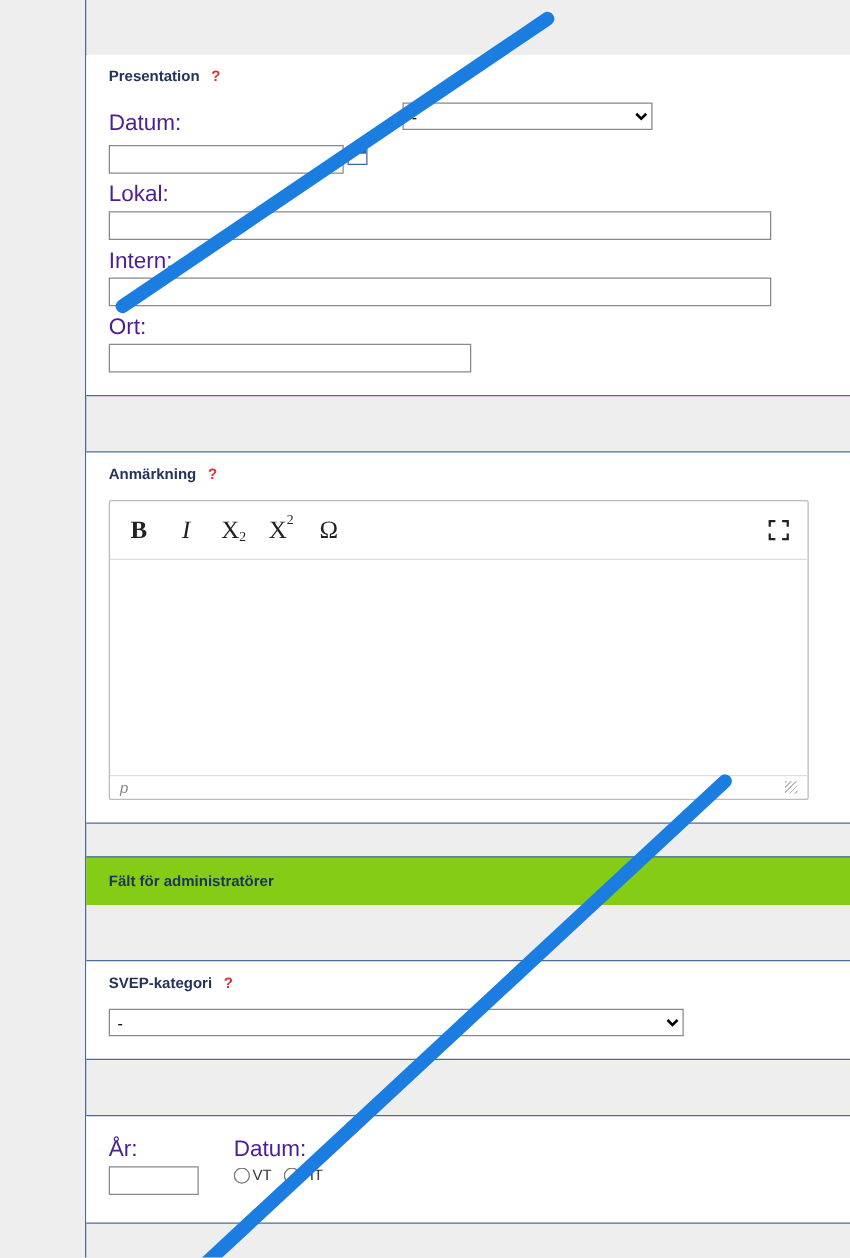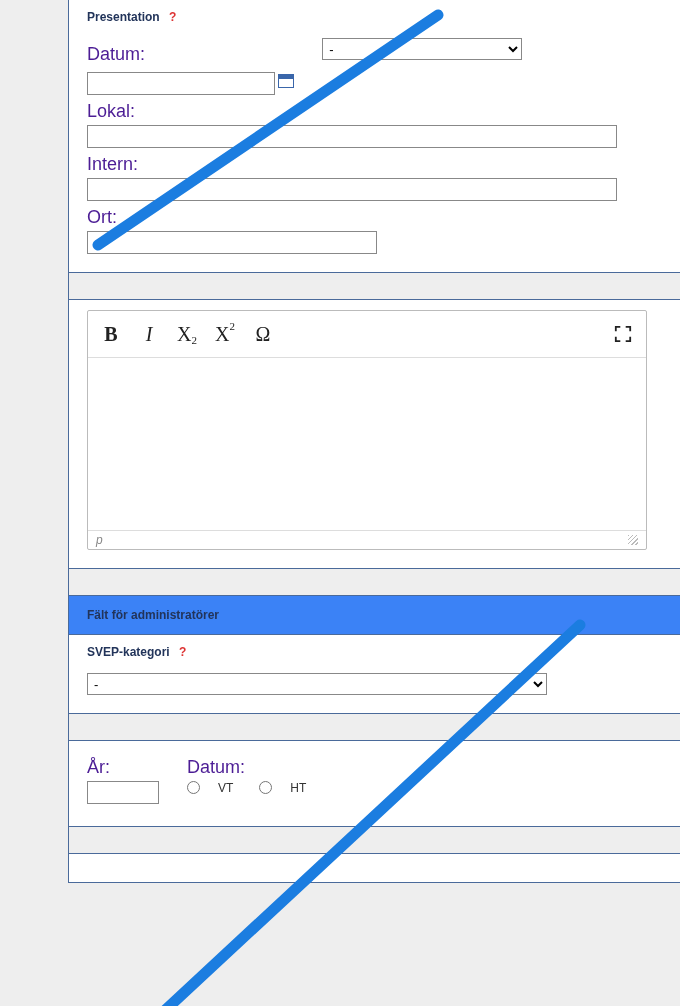--- a/index.html
+++ b/index.html
@@ -28,20 +28,21 @@
     top: 0;
     width: 612px;
     border-left: 1px solid #4a6a9a;
   }
   .section {
     background: #fff;
     border-top: 1px solid #4a6a9a;
     border-bottom: 1px solid #4a6a9a;
     padding: 10px 18px 18px 18px;
     margin-bottom: 26px;
+    margin-top: 44px;
   }
   .section.first { border-top: none; }
   .section-title {
     font-weight: bold;
     color: #22345a;
     margin: 0 0 14px 0;
   }
   .help {
     color: #d33;
     font-weight: bold;
@@ -122,36 +123,36 @@
     display: flex;
     justify-content: space-between;
     align-items: center;
   }
   .resize {
     width: 10px; height: 10px;
     background: repeating-linear-gradient(135deg, #bbb 0 1px, transparent 1px 3px);
   }
 
   .admin-header {
-    background: #3b82f6;
+    background: #84cc16;
     border-top: 1px solid #4a6a9a;
     border-bottom: none;
     padding: 12px 18px 12px 18px;
     font-weight: bold;
     color: #22345a;
   }
   .textarea-small {
     width: 514px;
     height: 40px;
     resize: both;
   }
   .radio-row {
     display: flex;
-    align-items: flex-start;
-    gap: 18px;
+    align-items: flex-end;
+    gap: 2px;
   }
   .radio-row label { font-size: 12px; }
   input[type=radio] { margin: 0; }
 
   svg.stroke {
     position: absolute;
     pointer-events: none;
   }
   .stroke1 { left: 68px; top: -5px; width: 400px; height: 280px; }
   .stroke2 { left: 150px; top: 615px; width: 460px; height: 420px; }
@@ -186,20 +187,24 @@
     <input type="text" class="full" style="">
 
     <div class="label">Intern:</div>
     <input type="text" class="full" style="">
 
     <div class="label">Ort:</div>
     <input type="text" class="medium" style="">
   </div>
 
   <div class="section">
+    <div class="section-title">
+      <span>Anmärkning</span>
+      <span class="help">?</span>
+    </div>
     <div class="editor">
       <div class="toolbar">
         <div class="tbtn bold">B</div>
         <div class="tbtn italic">I</div>
         <div class="tbtn">X<span class="sub">2</span></div>
         <div class="tbtn">X<span class="sup">2</span></div>
         <div class="tbtn">Ω</div>
         <div class="gap"></div>
         <div class="tbtn expand-icon">
           <svg viewBox="0 0 20 20" fill="none" stroke="#222" stroke-width="2">

